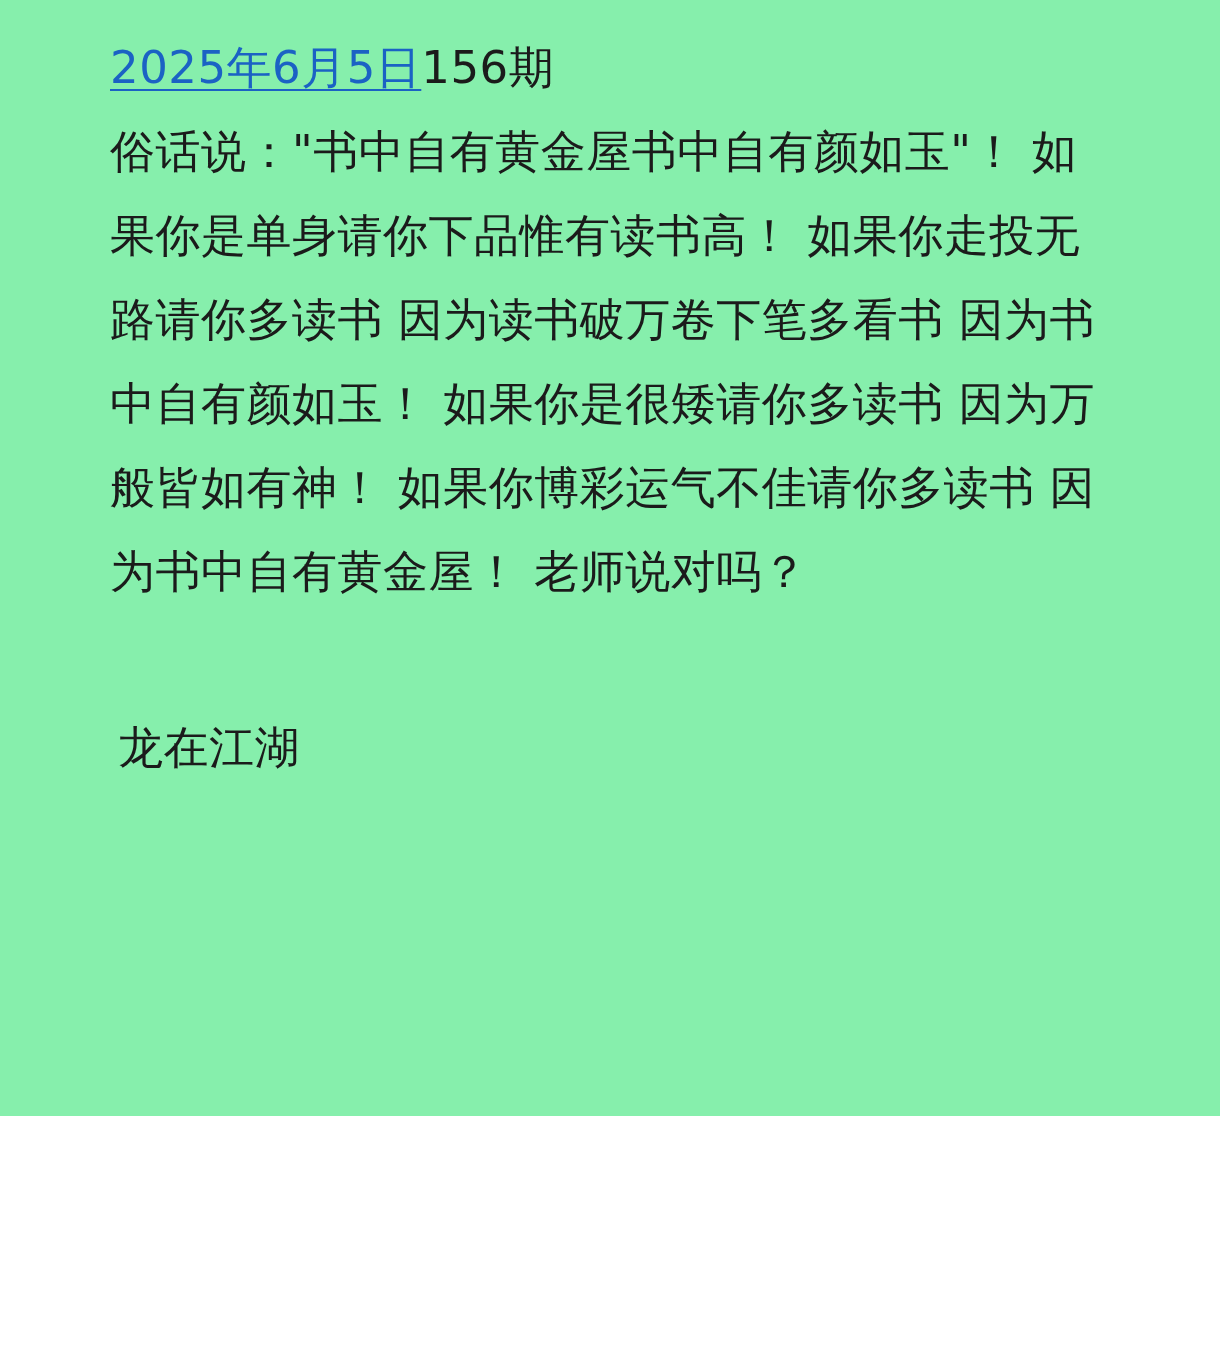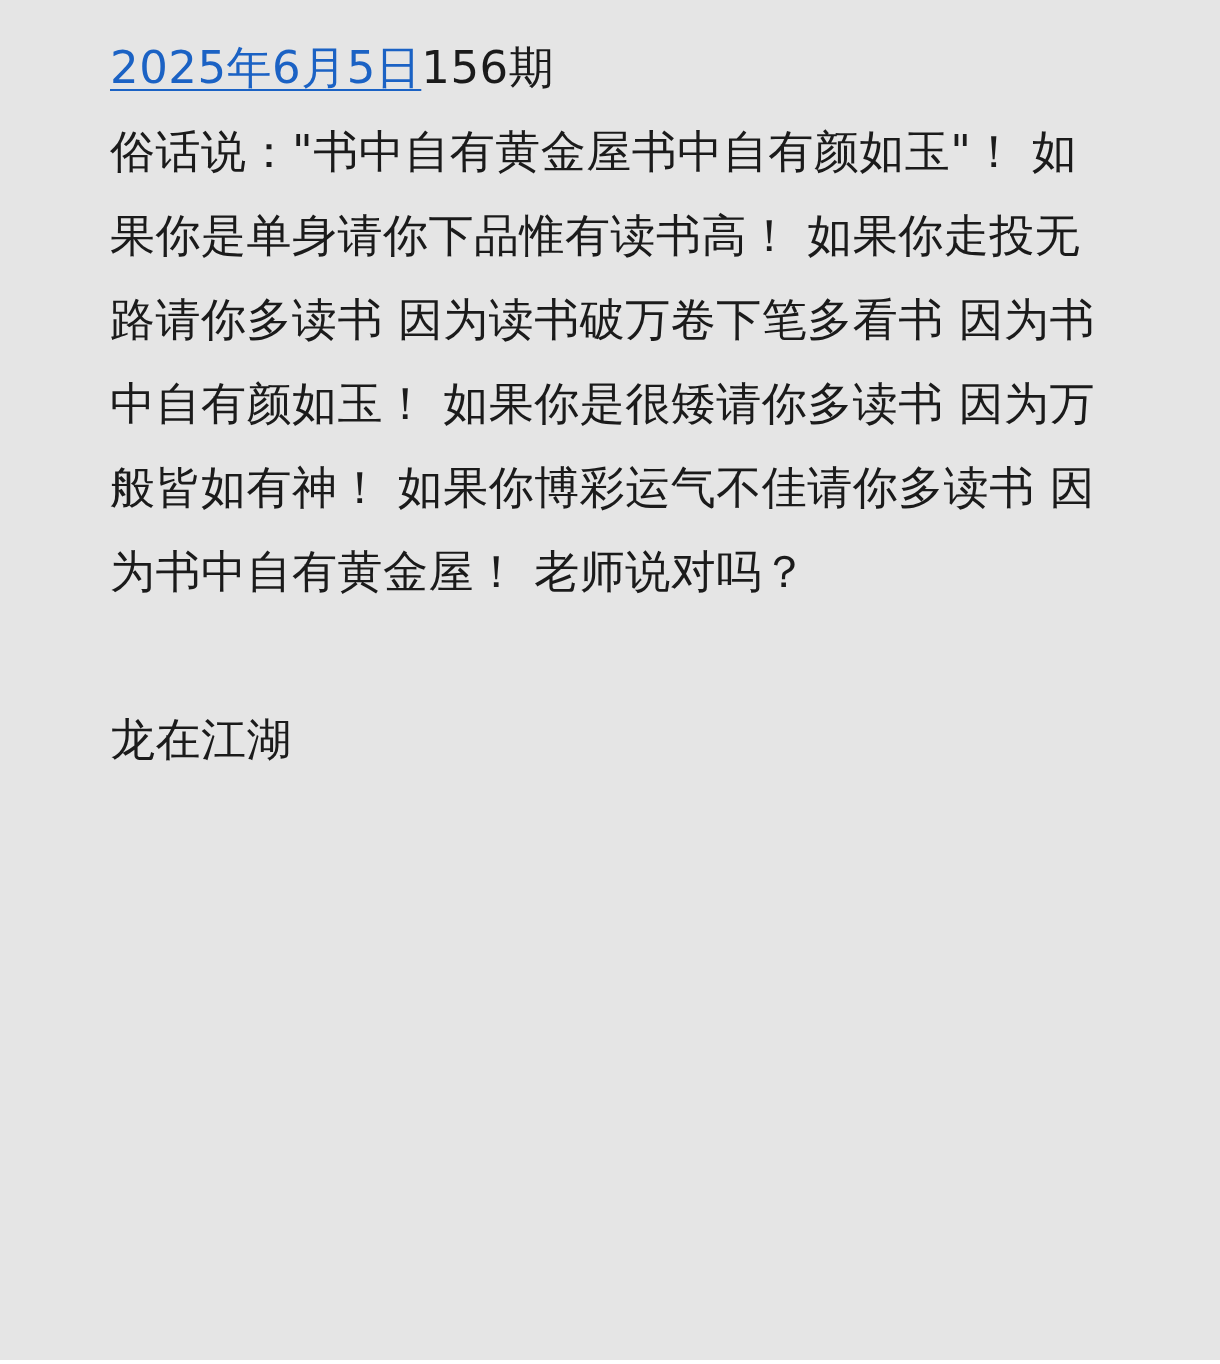--- a/index.html
+++ b/index.html
@@ -10,23 +10,23 @@
   body {
     width: 1220px;
     height: 1364px;
     font-family: "DejaVu Sans", "Liberation Sans", sans-serif;
     color: #1a1a1a;
     overflow: hidden;
   }
   .page {
     box-sizing: border-box;
     width: 1220px;
-    height: 1360px;
+    height: 1116px;
     padding: 26px 110px 0 110px;
-    background: #e5e5e5;
+    background: #86efac;
   }
   .article {
     font-size: 45px;
     line-height: 84px;
     letter-spacing: 0.5px;
     color: #1b1b1b;
     font-weight: 400;
   }
   .headline {
     white-space: nowrap;
@@ -42,21 +42,21 @@
     color: #1b1b1b;
   }
   .body-para {
     margin: 0;
     text-align: left;
   }
   .spacer {
     height: 84px;
   }
   .section-title {
-    margin: 0;
+    margin: 8px;
   }
 </style>
 </head>
 <body>
 
 <div class="page">
   <div class="article">
 
     <div class="headline">
       <span class="date-link">2025年6月5日</span><span class="issue-no">156期</span>

